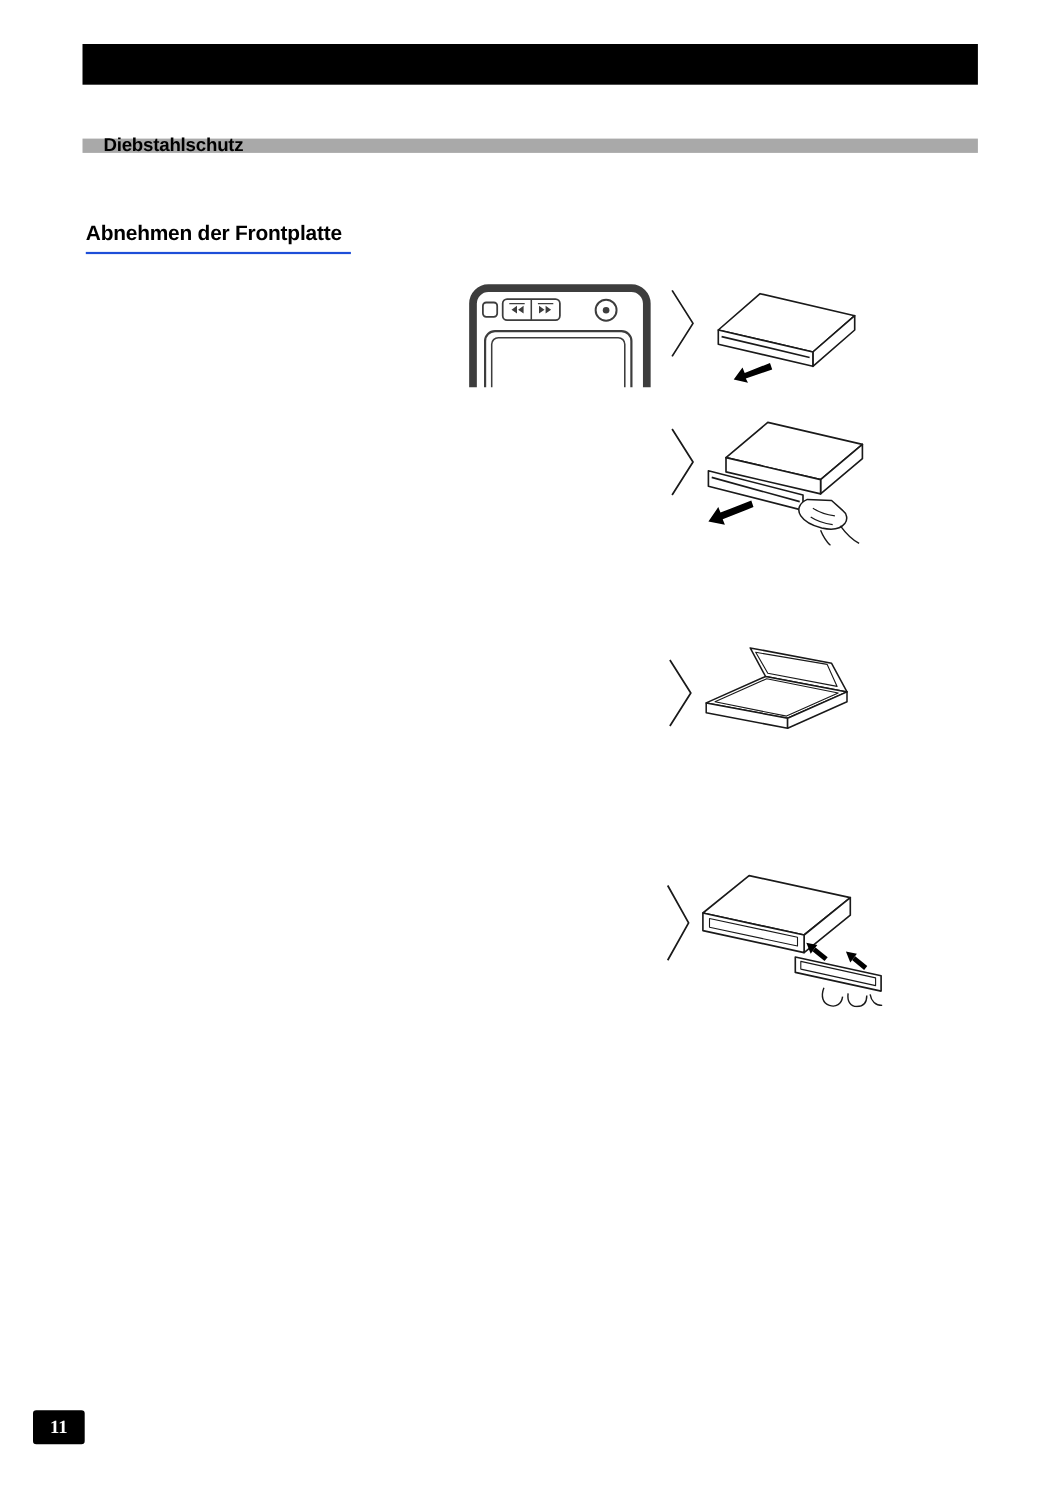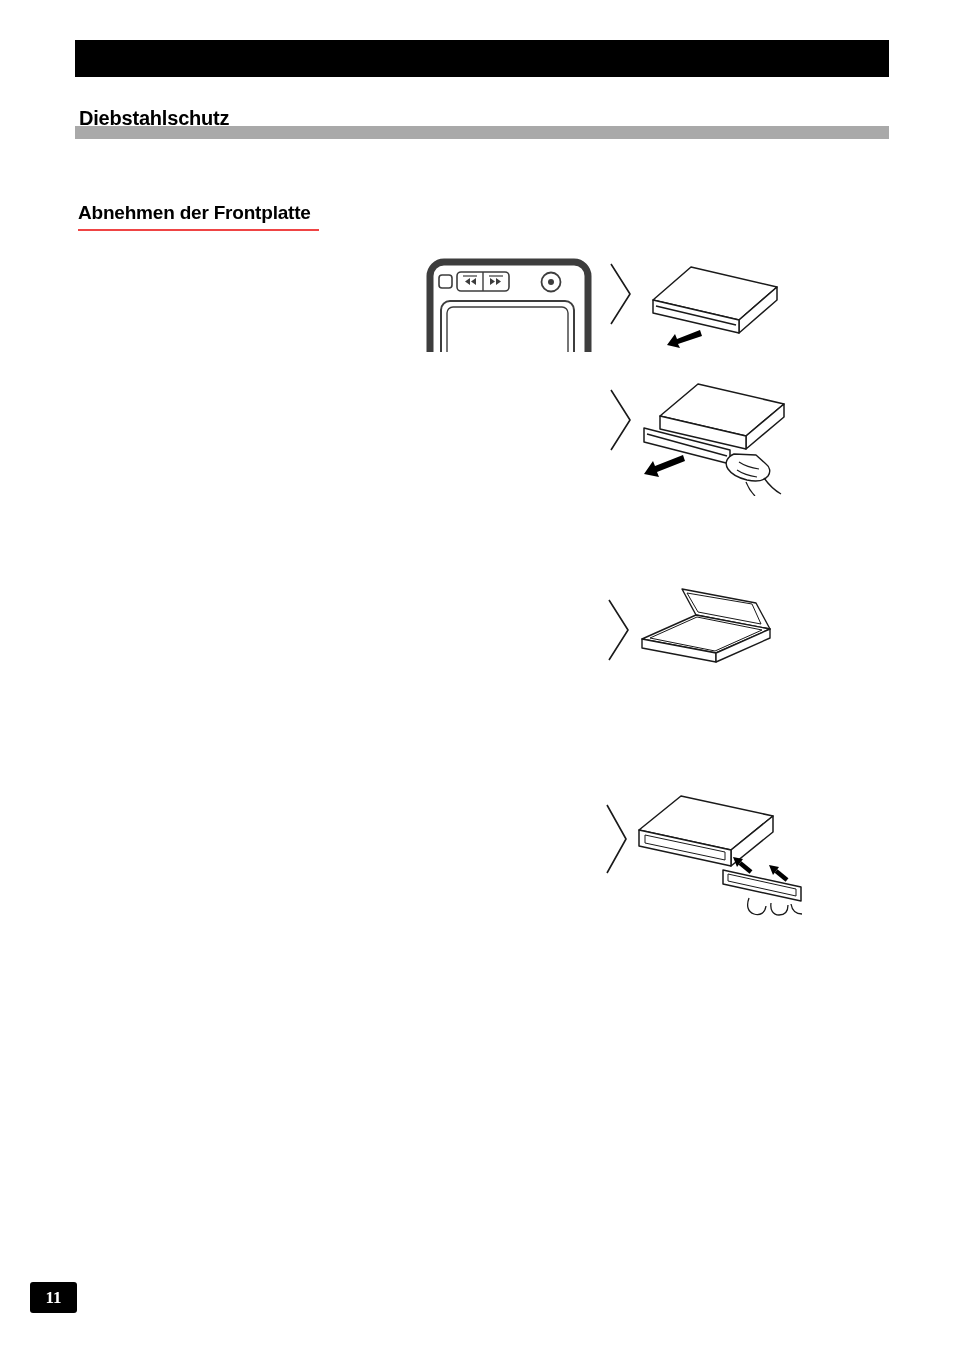--- a/index.html
+++ b/index.html
@@ -21,34 +21,34 @@
   .section-rule {
     position: absolute;
     left: 75px; top: 126px;
     width: 814px; height: 13px;
     background: #a9a9a9;
     z-index: 1;
   }
   .section-title {
     position: absolute;
     left: 78px; top: 106px;
-    margin: 1px;
-    font-size: 20px;
+    margin: 16px;
+    font-size: 17px;
     font-weight: bold;
     letter-spacing: -0.2px;
     z-index: 2;
   }
   .subsection-title {
     position: absolute;
     margin: 0;
     font-size: 19px;
     font-weight: bold;
     letter-spacing: -0.2px;
     padding: 0 8px 5px 0;
-    border-bottom: 2px solid #ef4444;
+    border-bottom: 2px solid #1d4ed8;
     display: inline-block;
   }
   .subsection-1 { left: 78px; top: 202px; }
   .subsection-2 { left: 78px; top: 746px; }
   .fig { position: absolute; }
   .fig svg { display: block; width: 100%; height: 100%; }
   .page-number-badge {
     position: absolute;
     left: 30px; top: 1282px;
     width: 47px; height: 31px;

